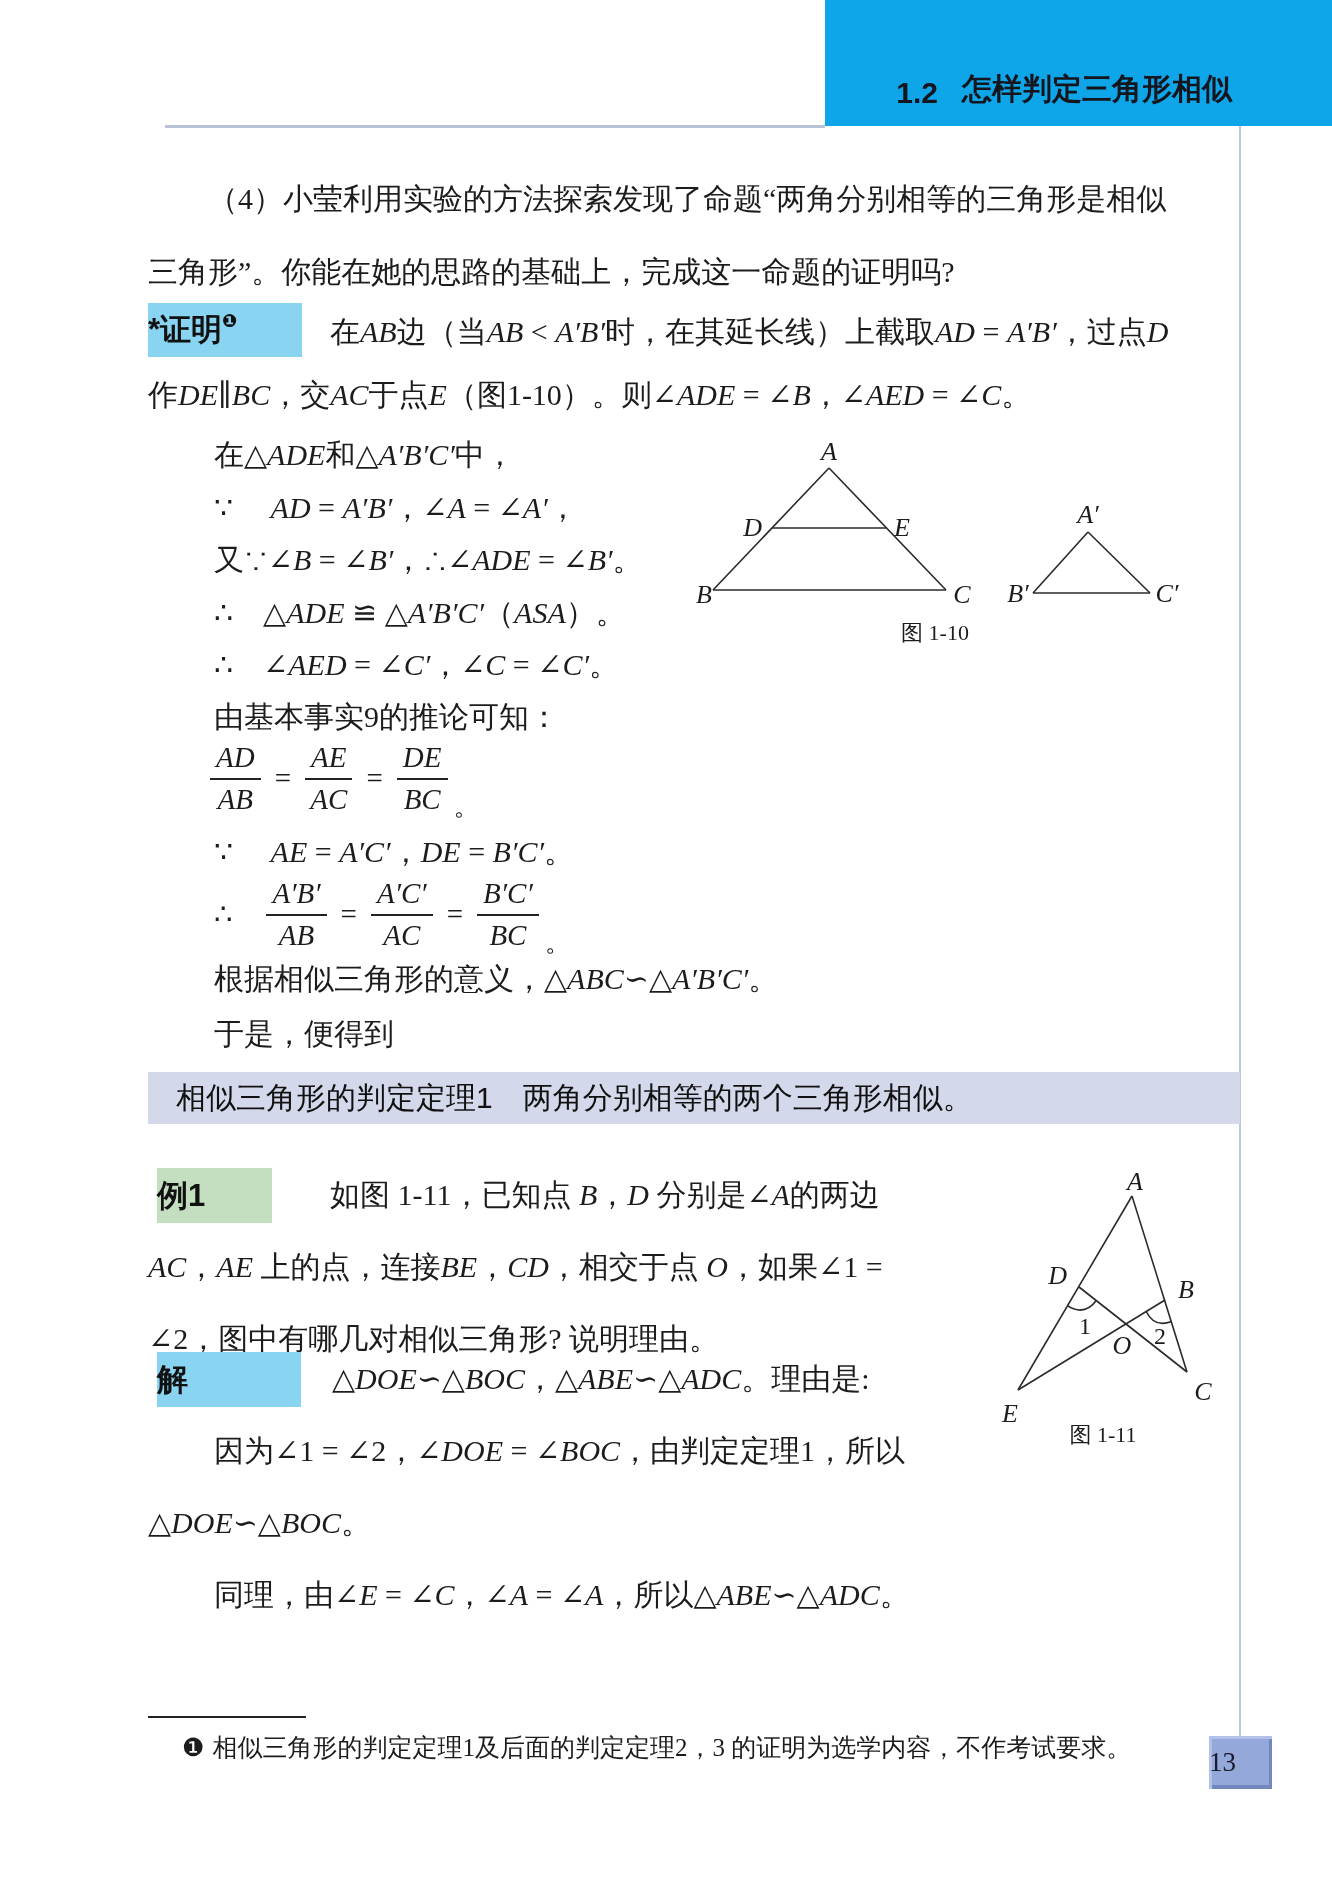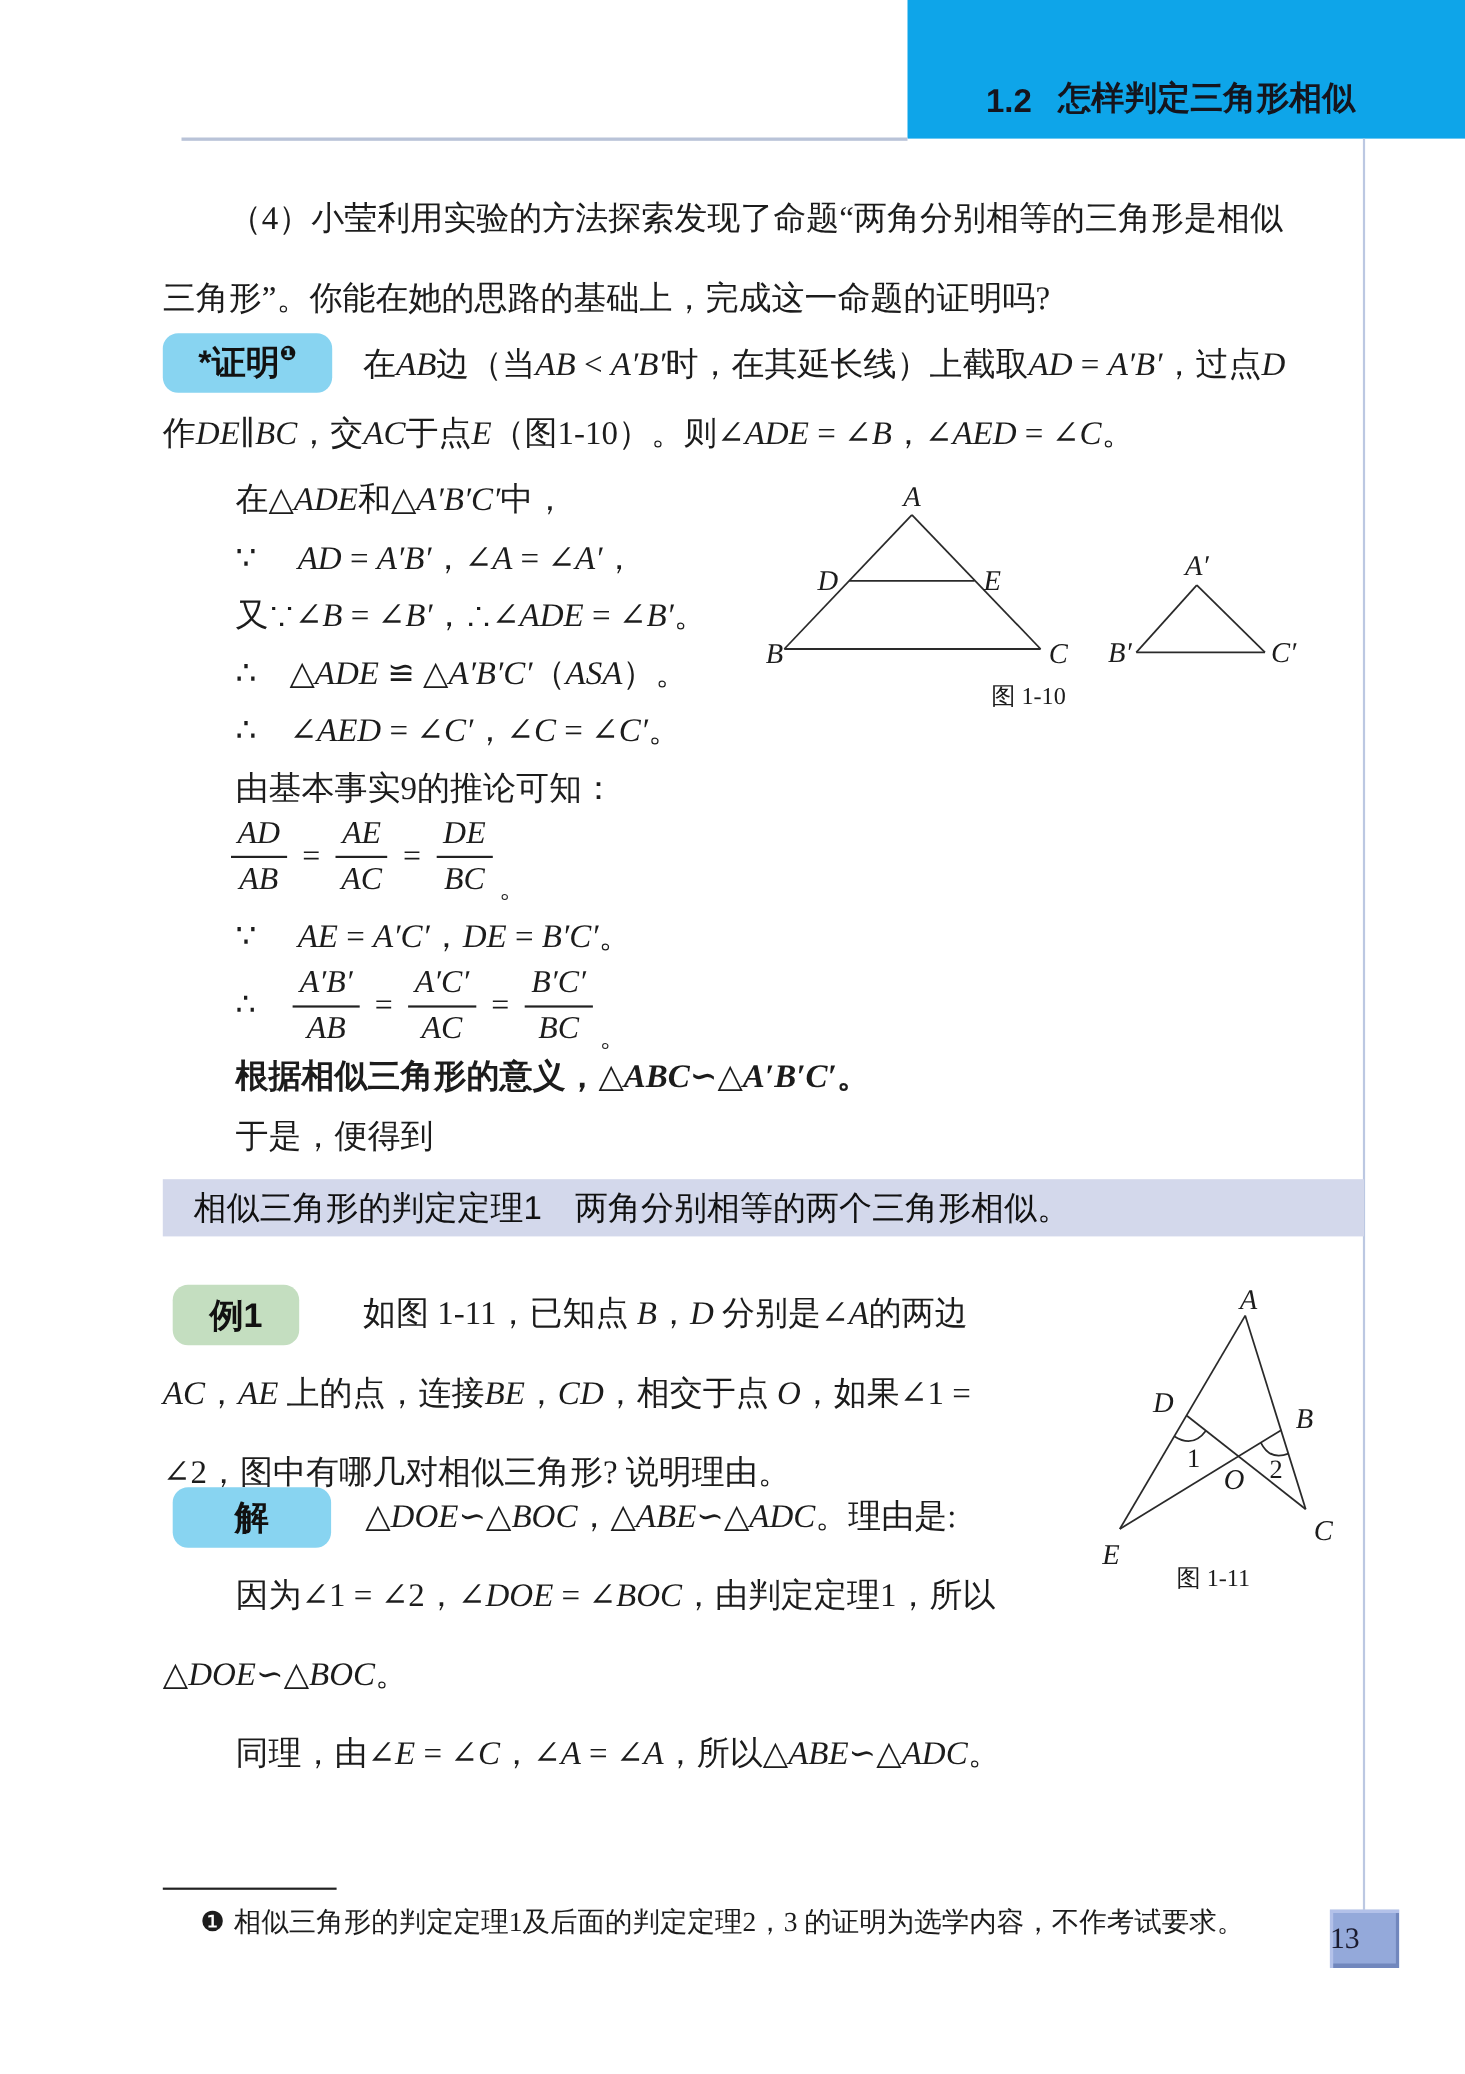--- a/index.html
+++ b/index.html
@@ -16,23 +16,23 @@
     display:flex;align-items:flex-end;justify-content:flex-end;
     padding:0 100px 16px 0;box-sizing:border-box;
     font-family:"Liberation Sans","DejaVu Sans",sans-serif;font-weight:bold;
     font-size:30px;color:#15151d;
   }
   .hdr-num{margin-right:24px;}
   .hdr-rule{left:165px;top:125px;width:660px;height:3px;background:#b9c3d8;}
   .vrule{left:1239px;top:126px;width:2px;height:1610px;background:#bcc8e2;}
   
   .label-box{
-    display:flex;align-items:center;justify-content:center;
+    display:flex;align-items:center;justify-content:flex-start;
     font-family:"Liberation Sans","DejaVu Sans",sans-serif;font-weight:bold;
-    font-size:31px;color:#111;box-sizing:border-box;border-radius:14px;
+    font-size:31px;color:#111;box-sizing:border-box;
   }
   .proof-box{left:148px;top:303px;width:154px;height:54px;background:#88d4f1;}
   .ex-box{left:157px;top:1168px;width:115px;height:55px;background:#c4dec0;}
   .sol-box{left:157px;top:1352px;width:144px;height:55px;background:#88d4f1;}
   .label-box sup{font-size:18px;line-height:0;transform:translateY(-9px);}
   
   .theorem{
     left:148px;top:1072px;width:1092px;height:52px;background:#d3d8eb;
     display:flex;align-items:center;padding-left:28px;box-sizing:border-box;
     font-family:"Liberation Sans","DejaVu Sans",sans-serif;font-weight:normal;
@@ -124,21 +124,21 @@
         <span class="den">AC</span>
       </span>
     <span class="eqsign">=</span>
     <span class="frac">
         <span class="num">B′C′</span>
         <span class="den">BC</span>
       </span>
     <span class="endk">。</span>
   </div>
 
-  <div class="abs line m" style="left:214px;top:962px;font-weight:bold;">根据相似三角形的意义，△<i>ABC</i>∽△<i>A′B′C′</i>。</div>
+  <div class="abs line m" style="left:214px;top:962px;">根据相似三角形的意义，△<i>ABC</i>∽△<i>A′B′C′</i>。</div>
   <div class="abs line m" style="left:214px;top:1017px;">于是，便得到</div>
 
   <svg class="abs" style="left:680px;top:435px;" width="562" height="190" viewBox="0 0 562 190">
     <line x1="149" y1="33" x2="33" y2="155"></line>
     <line x1="149" y1="33" x2="266" y2="155"></line>
     <line x1="33" y1="155" x2="266" y2="155"></line>
     <line x1="92" y1="93" x2="206" y2="93"></line>
     <text x="149" y="25" text-anchor="middle">A</text>
     <text x="82" y="101" text-anchor="end">D</text>
     <text x="214" y="101" text-anchor="start">E</text>

